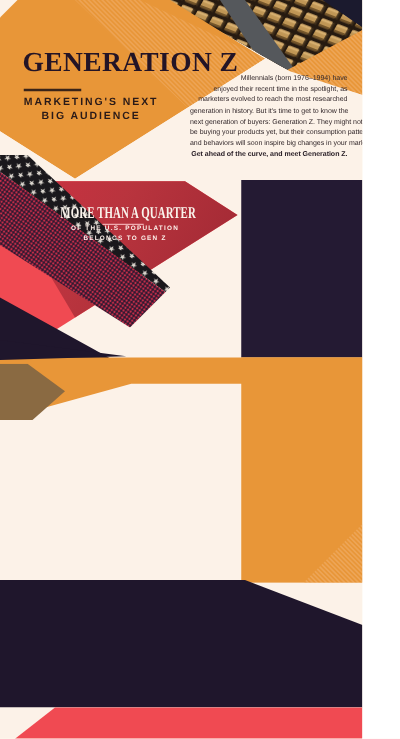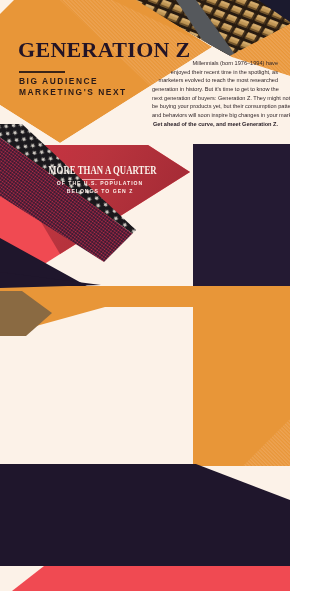--- a/index.html
+++ b/index.html
@@ -1,21 +1,21 @@
 <!DOCTYPE html>
 <html><head>
 <meta charset="utf-8">
 <style>
   html,body{margin:0;padding:0;background:#fff;}
   body{width:290px;height:591px;overflow:hidden;font-family:"Liberation Sans",sans-serif;
        -webkit-font-smoothing:antialiased;}
   .page{position:relative;width:290px;height:591px;overflow:hidden;background:#FCF2E8;}
   .lay{position:absolute;left:0;top:0;width:290px;height:591px;}
   svg{display:block;}
-  .abs{position:absolute;}
+  .abs{position:absolute;text-align:center;}
   .hdr-title{left:18px;top:38px;font-family:"Liberation Serif",serif;font-weight:700;font-size:22px;
     letter-spacing:0.3px;color:#231426;line-height:24px;}
   .hdr-rule{left:19px;top:71px;width:46px;height:1.5px;background:#3A2418;}
   .hdr-sub{left:19px;top:76px;font-weight:700;font-size:8.4px;letter-spacing:1.55px;color:#2A1A18;line-height:11.3px;}
   .hdr-para{left:152px;top:59px;width:126px;font-size:5.62px;line-height:8.65px;color:#33282B;text-align:right;letter-spacing:-0.02px;}
   .hdr-para .pb{font-weight:700;color:#241A22;}
   .hdr-para div{white-space:nowrap;}
 
   
   .q-title{left:0;top:162px;width:205px;text-align:center;font-family:"Liberation Serif",serif;
@@ -131,22 +131,22 @@
 
  <path d="M0,464 H196 L290,500 V566 H0 Z" fill="#1F162C"></path>
 
  <path d="M0,566 H290 V591 H0 Z" fill="#FCF2E8"></path>
  <path d="M44,566 H290 V591 H44 L12,591 Z" fill="#F04A52"></path>
 </svg>
 
 <div class="abs hdr-title">GENERATION Z</div>
 <div class="abs hdr-rule"></div>
 <div class="abs hdr-sub">
+  <div>MARKETING'S NEXT</div>
   <div>BIG AUDIENCE</div>
-  <div>MARKETING'S NEXT</div>
 </div>
 <div class="abs hdr-para">
   <div>Millennials (born 1976–1994) have</div>
   <div>enjoyed their recent time in the spotlight, as</div>
   <div>marketers evolved to reach the most researched</div>
   <div>generation in history. But it's time to get to know the</div>
   <div>next generation of buyers: Generation Z. They might not</div>
   <div>be buying your products yet, but their consumption patterns</div>
   <div>and behaviors will soon inspire big changes in your marketing.</div>
   <div class="pb">Get ahead of the curve, and meet Generation Z.</div>

